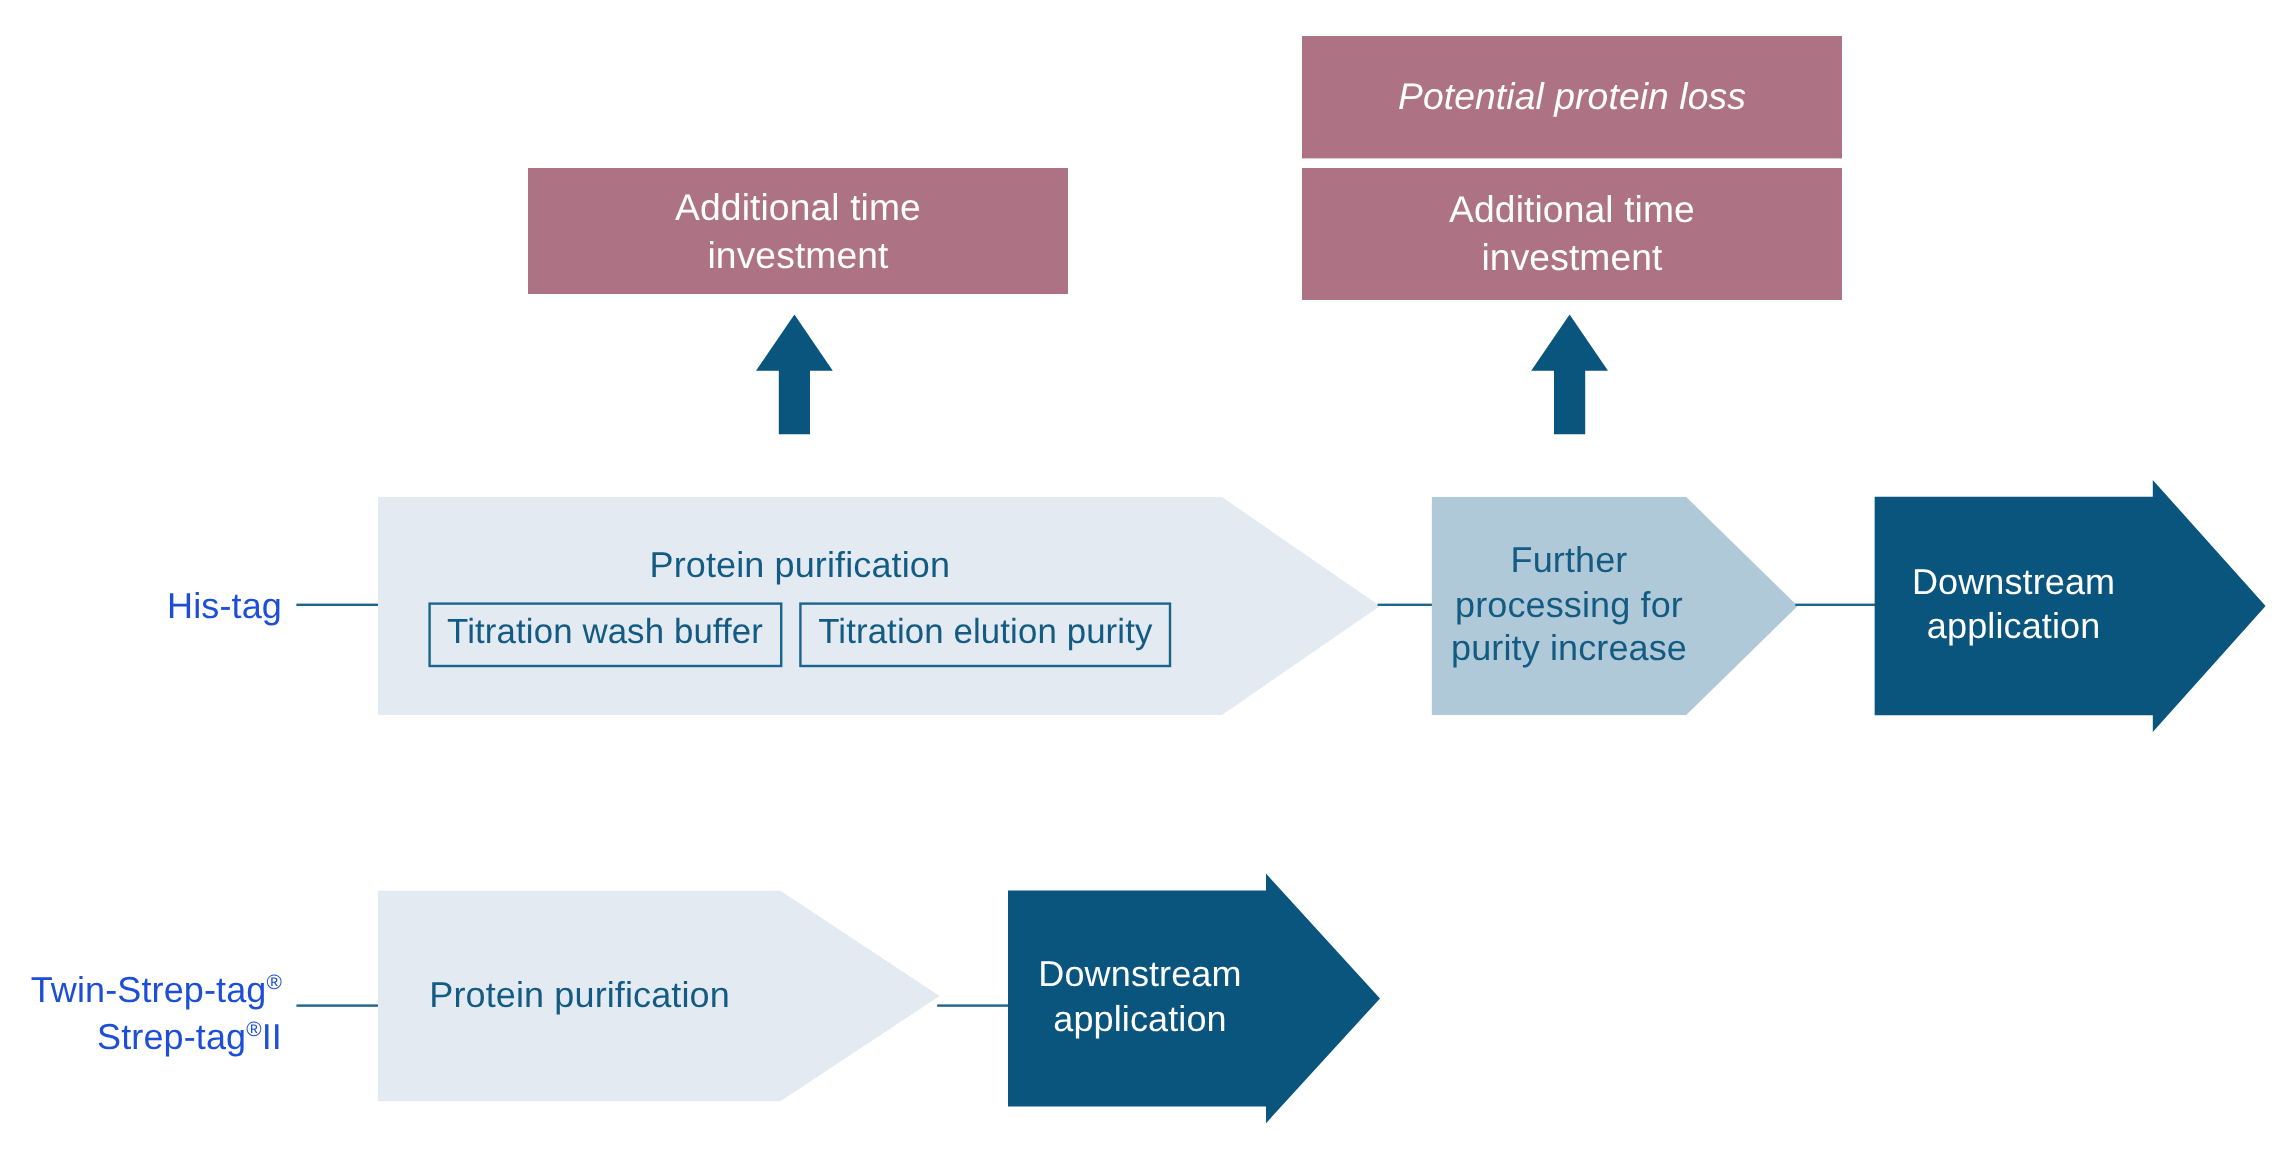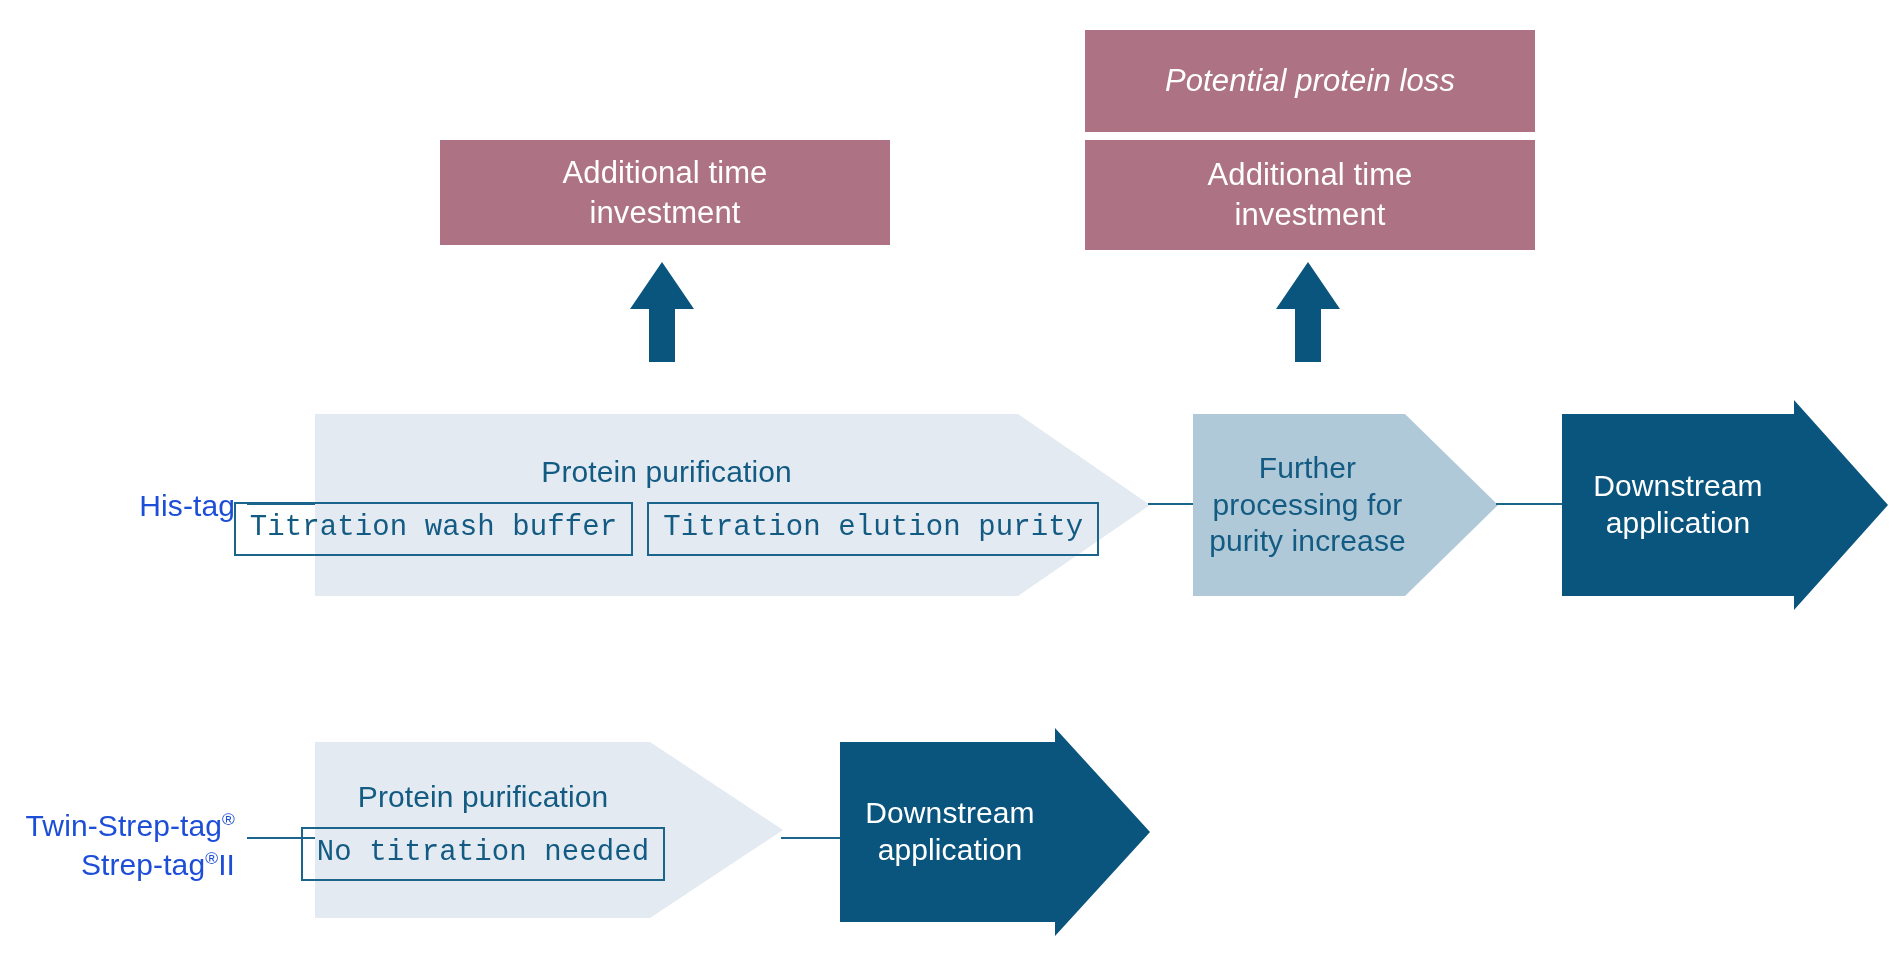--- a/index.html
+++ b/index.html
@@ -94,21 +94,20 @@
     letter-spacing: 0.1px;
   }
   .arrow-title.dark-on-light { color: #135b82; }
   .arrow-title.light-on-dark { color: #ffffff; }
 
   
   .chip-row {
     display: flex;
     gap: 14px;
     margin-top: 12px;
-    font-family: Liberation Mono, monospace;
   }
   .chip {
     border: 2px solid #1b658c;
     color: #135b82;
     font-size: 29px;
     line-height: 1;
     padding: 9px 14px 12px 14px;
     background: transparent;
     white-space: nowrap;
     letter-spacing: 0.1px;
@@ -196,23 +195,20 @@
   </div>
 
   <div class="connector" style="left:247px; top:837px; width:70px;"></div>
 
   <div class="block-arrow" style="left:315px; top:742px; width:468px; height:176px;">
     <svg viewBox="0 0 468 176" preserveAspectRatio="none" aria-hidden="true">
       <polygon points="0,0 335,0 335,0 468,88 335,176 0,176" fill="#e3eaf2"></polygon>
     </svg>
     <div class="arrow-content content-shift-bot1">
       <div class="arrow-title dark-on-light">Protein purification</div>
-      <div class="chip-row">
-        <span class="chip">No titration needed</span>
-      </div>
     </div>
   </div>
 
   <div class="connector" style="left:781px; top:837px; width:62px;"></div>
 
   <div class="block-arrow" style="left:840px; top:728px; width:310px; height:208px;">
     <svg viewBox="0 0 310 208" preserveAspectRatio="none" aria-hidden="true">
       <polygon points="0,14 215,14 215,0 310,104 215,208 215,194 0,194" fill="#0a557e"></polygon>
     </svg>
     <div class="arrow-content content-shift-bot2">

